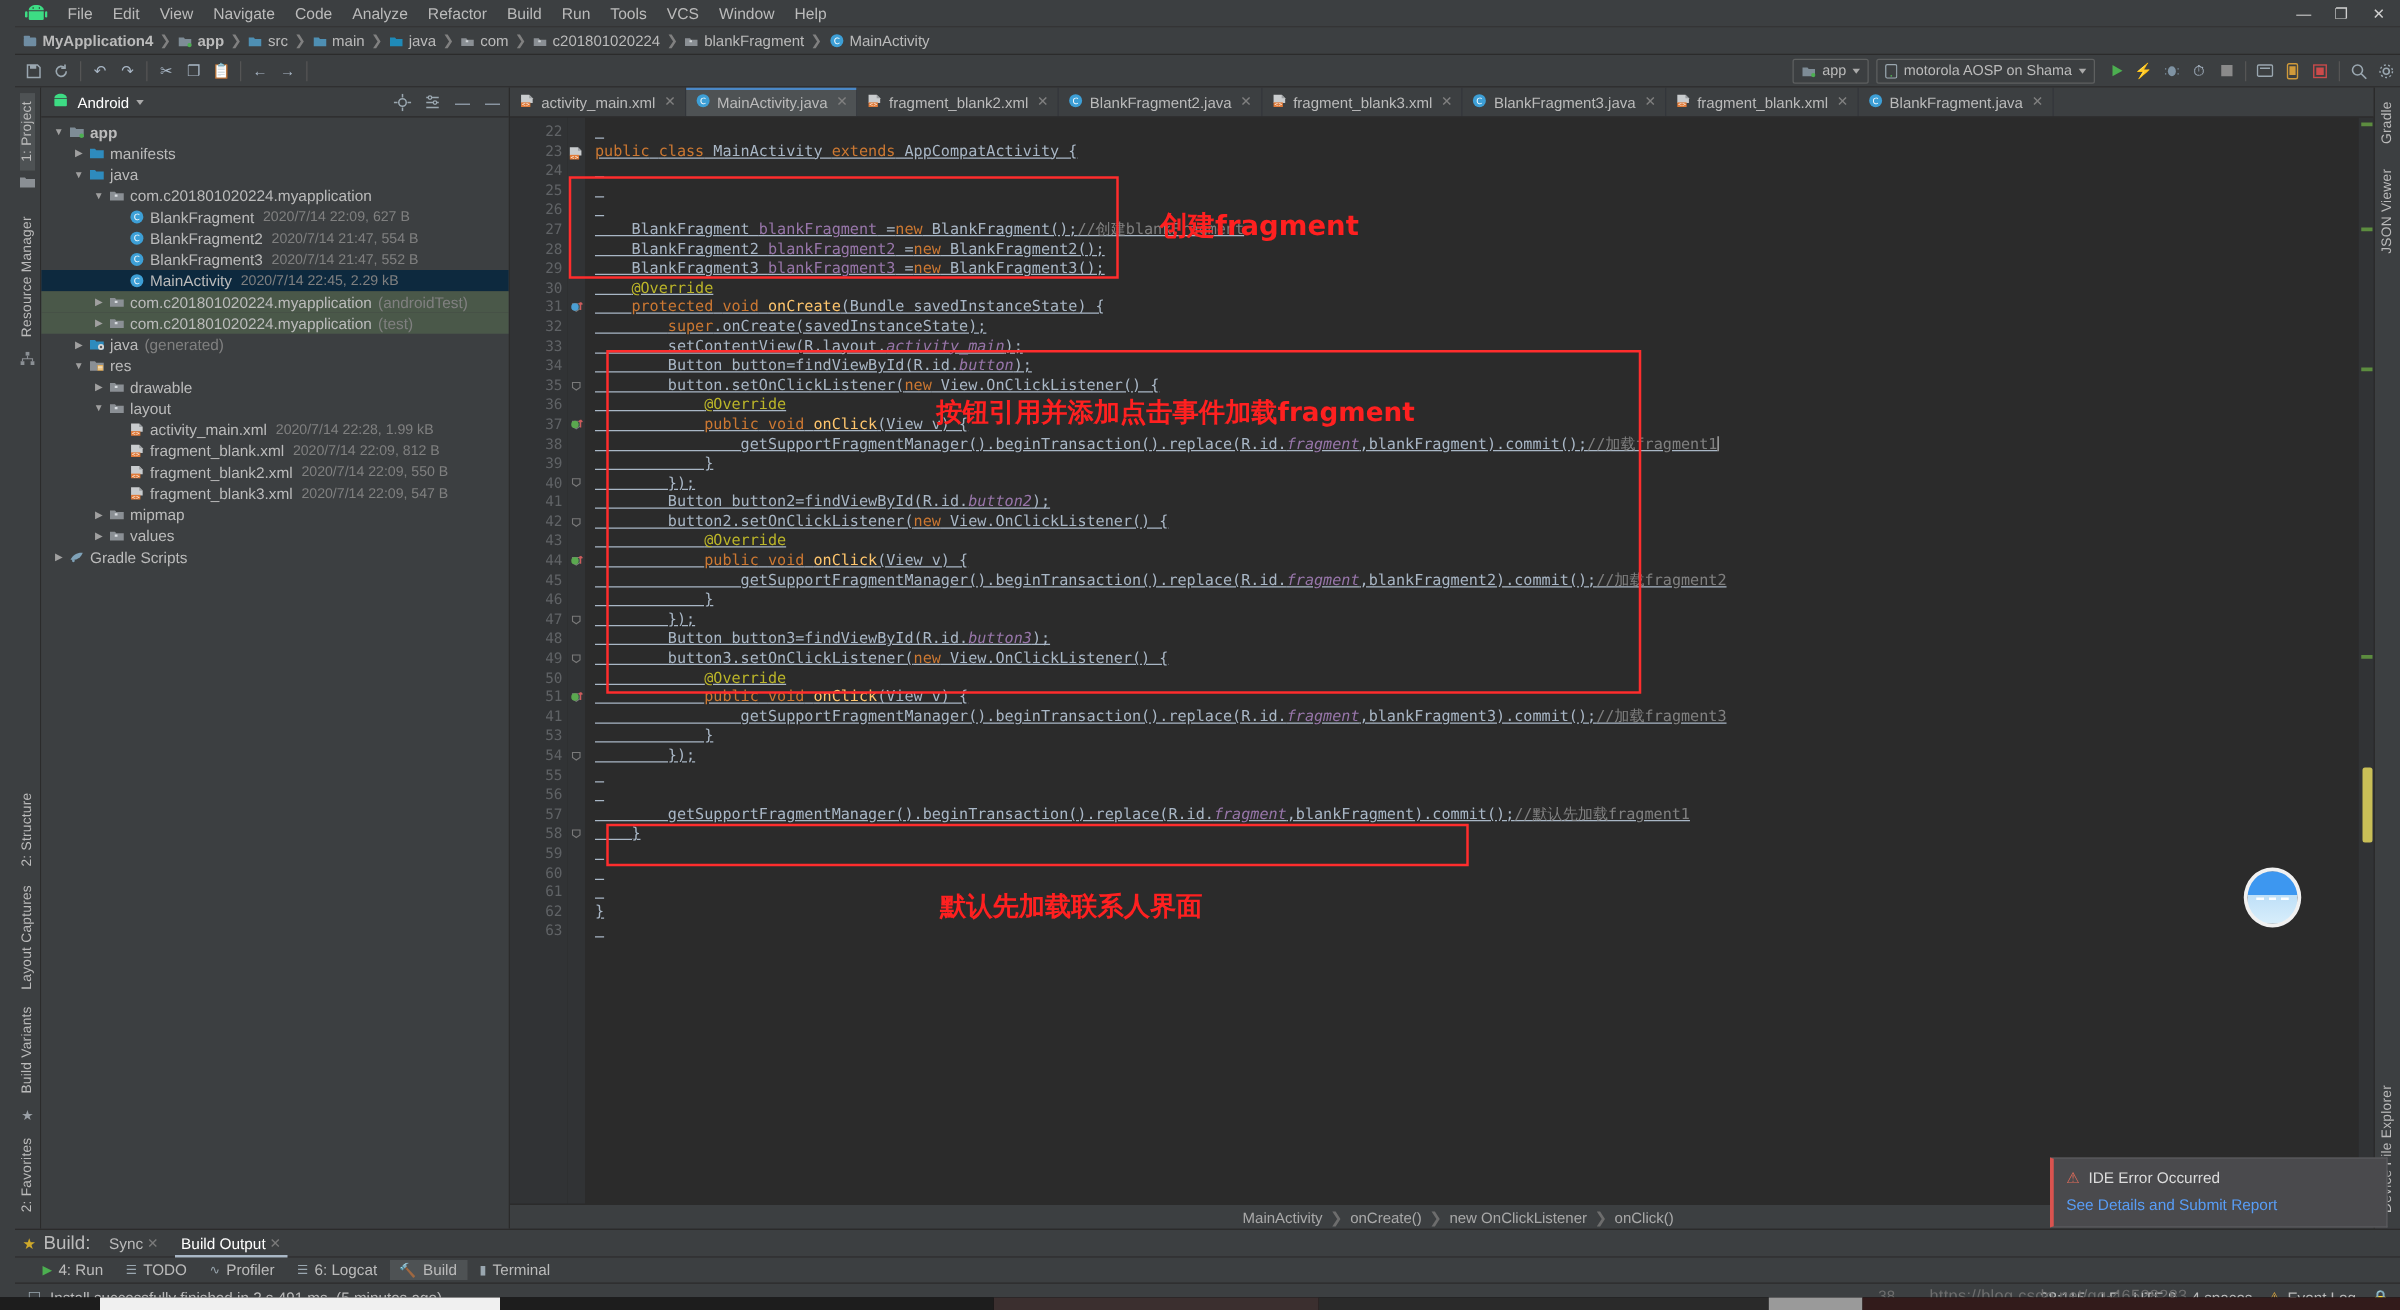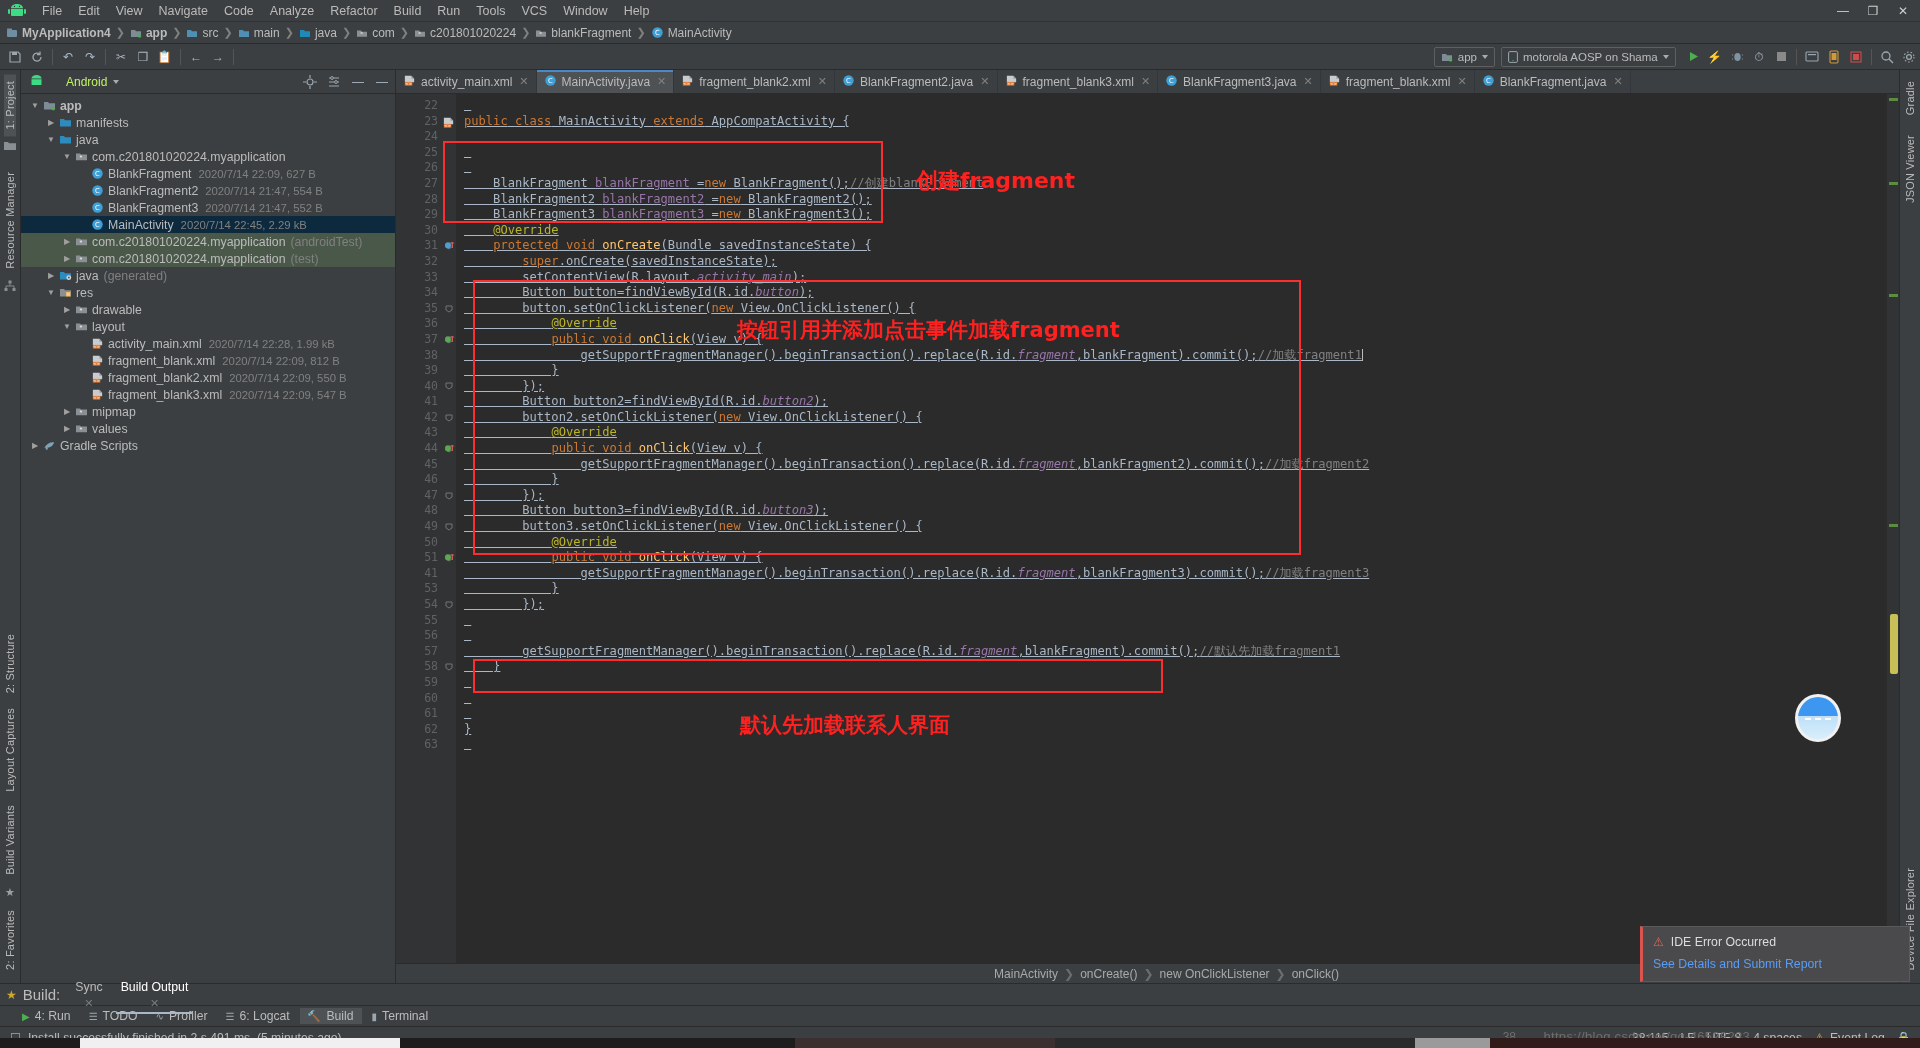--- a/index.html
+++ b/index.html
@@ -4,21 +4,21 @@
 <style>
   * { box-sizing: border-box; margin:0; padding:0; }
   html,body { width:1920px; height:1048px; overflow:hidden; }
   body {
     background:#3c3f41;
     font-family:"Liberation Sans", sans-serif;
     font-size:12px;
     color:#bbbbbb;
     -webkit-font-smoothing:antialiased;
   }
-  .ide { position:relative; width:1920px; height:1048px; display:flex; flex-direction:column; }
+  .ide { position:relative; width:1920px; height:1048px; display:flex; flex-direction:column;padding-left:12px; }
 
   
   .titlebar {
     height:22px; background:#3c3f41; display:flex; align-items:center;
     border-bottom:1px solid #323232; position:relative; flex:0 0 22px;
   }
   .droid-logo { width:20px; height:16px; margin:0 6px 0 8px; position:relative; }
   .droid-logo svg { display:block; }
   .menu { display:flex; align-items:center; gap:0px; }
   .menu-item {
@@ -73,21 +73,21 @@
   .rail-lbl.active { background:#4e5254; }
   .rail-ico { margin:4px 0; color:#9aa0a6; font-size:11px; display:block; }
   .rail-bottom { margin-top:auto; padding-bottom:6px; display:flex; flex-direction:column; align-items:center; }
 
   
   .project-panel { width:375px; background:#3c3f41; display:flex; flex-direction:column; flex:0 0 375px; border-right:1px solid #2b2b2b; }
   .pp-header {
     height:24px; display:flex; align-items:center; padding:0 4px 0 8px; gap:6px;
     border-bottom:1px solid #2b2b2b; font-size:12px;
   }
-  .pp-header .pp-title { color:#bef264;margin-left:16px; }
+  .pp-header .pp-title { color:#ffffff; }
   .pp-header .spacer { margin-left:auto; }
   .pp-h-ico { width:18px;height:18px; display:inline-flex;align-items:center;justify-content:center;color:#a9b7c6;font-size:12px; }
   .tree { flex:1; overflow:hidden; padding-top:3px; font-size:12.3px; }
   .tr { height:17px; display:flex; align-items:center; white-space:nowrap; padding-right:4px; }
   .tr.sel { background:#0d293e; }
   .tr.testpkg { background:#4a5849; }
   .tw { width:12px; display:inline-flex; align-items:center; justify-content:center; color:#a0a0a0; font-size:8px; }
   .ticon { width:16px; display:inline-flex; align-items:center; justify-content:center; margin-right:3px; }
   .tlabel { color:#bbbbbb; }
   .tlabel.b { font-weight:bold; }
@@ -151,21 +151,21 @@
     font-size:12px; color:#a9a9a9; border-top:1px solid #2b2b2b; flex:0 0 20px;
   }
   .bc-strip .sep2 { color:#6d6d6d; margin:0 6px; }
 
   
   .build-tabs {
     height:22px; background:#3c3f41; display:flex; align-items:center; gap:0;
     border-top:1px solid #2b2b2b; flex:0 0 22px; padding-left:4px; position:relative;
   }
   .star { color:#cfa92b; font-size:12px; margin:0 6px 0 2px; }
-  .btab { display:flex; align-items:center; gap:3px; padding:2px 9px; font-size:12.3px; color:#bbbbbb; position:relative;flex-direction:column; }
+  .btab { display:flex; align-items:center; gap:3px; padding:2px 9px; font-size:12.3px; color:#bbbbbb; position:relative; }
   .btab.active { color:#ffffff; }
   .btab.active::after { content:""; position:absolute; left:4px; right:4px; bottom:-2px; height:2px; background:#a9b7c6; }
   .btab .x { color:#7a7a7a; font-size:11px; }
 
   .toolwins {
     height:21px; background:#3c3f41; display:flex; align-items:center; gap:2px;
     border-top:1px solid #2b2b2b; flex:0 0 21px; padding-left:14px;
   }
   .tw-item { display:flex; align-items:center; gap:5px; padding:1px 8px; font-size:12.2px; color:#bbbbbb; }
   .tw-item.active { background:#4e5254; }

